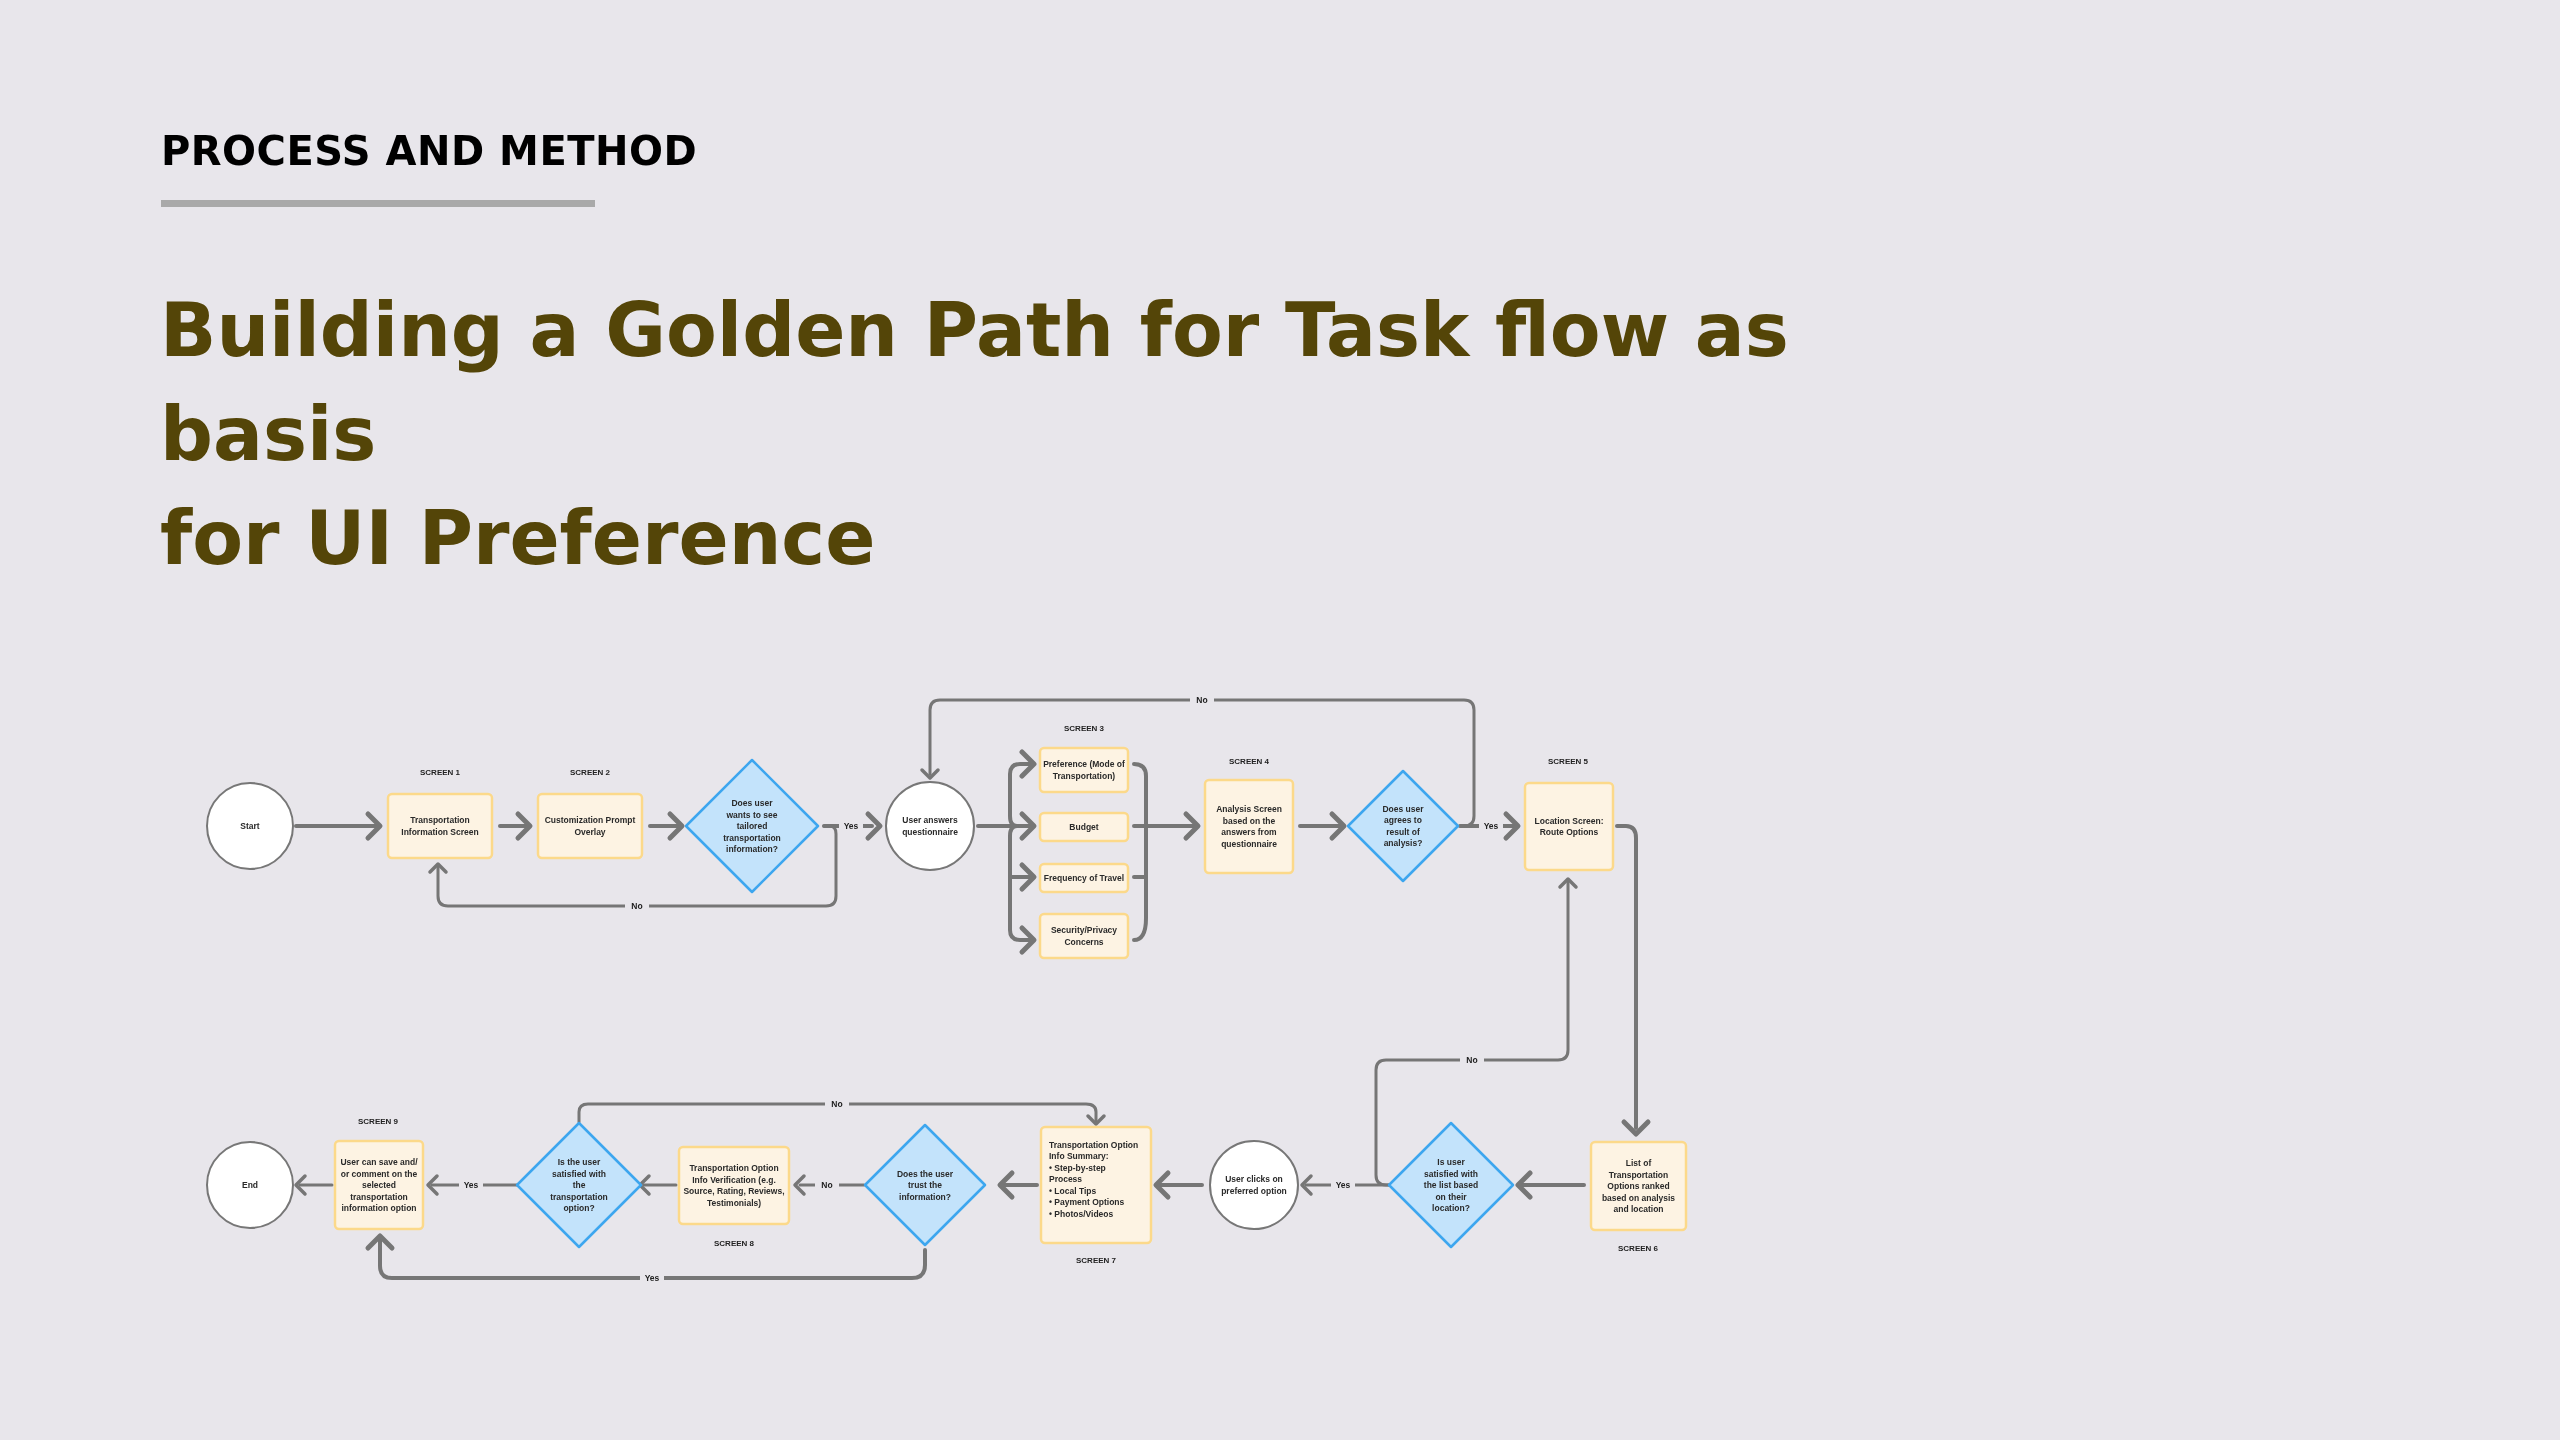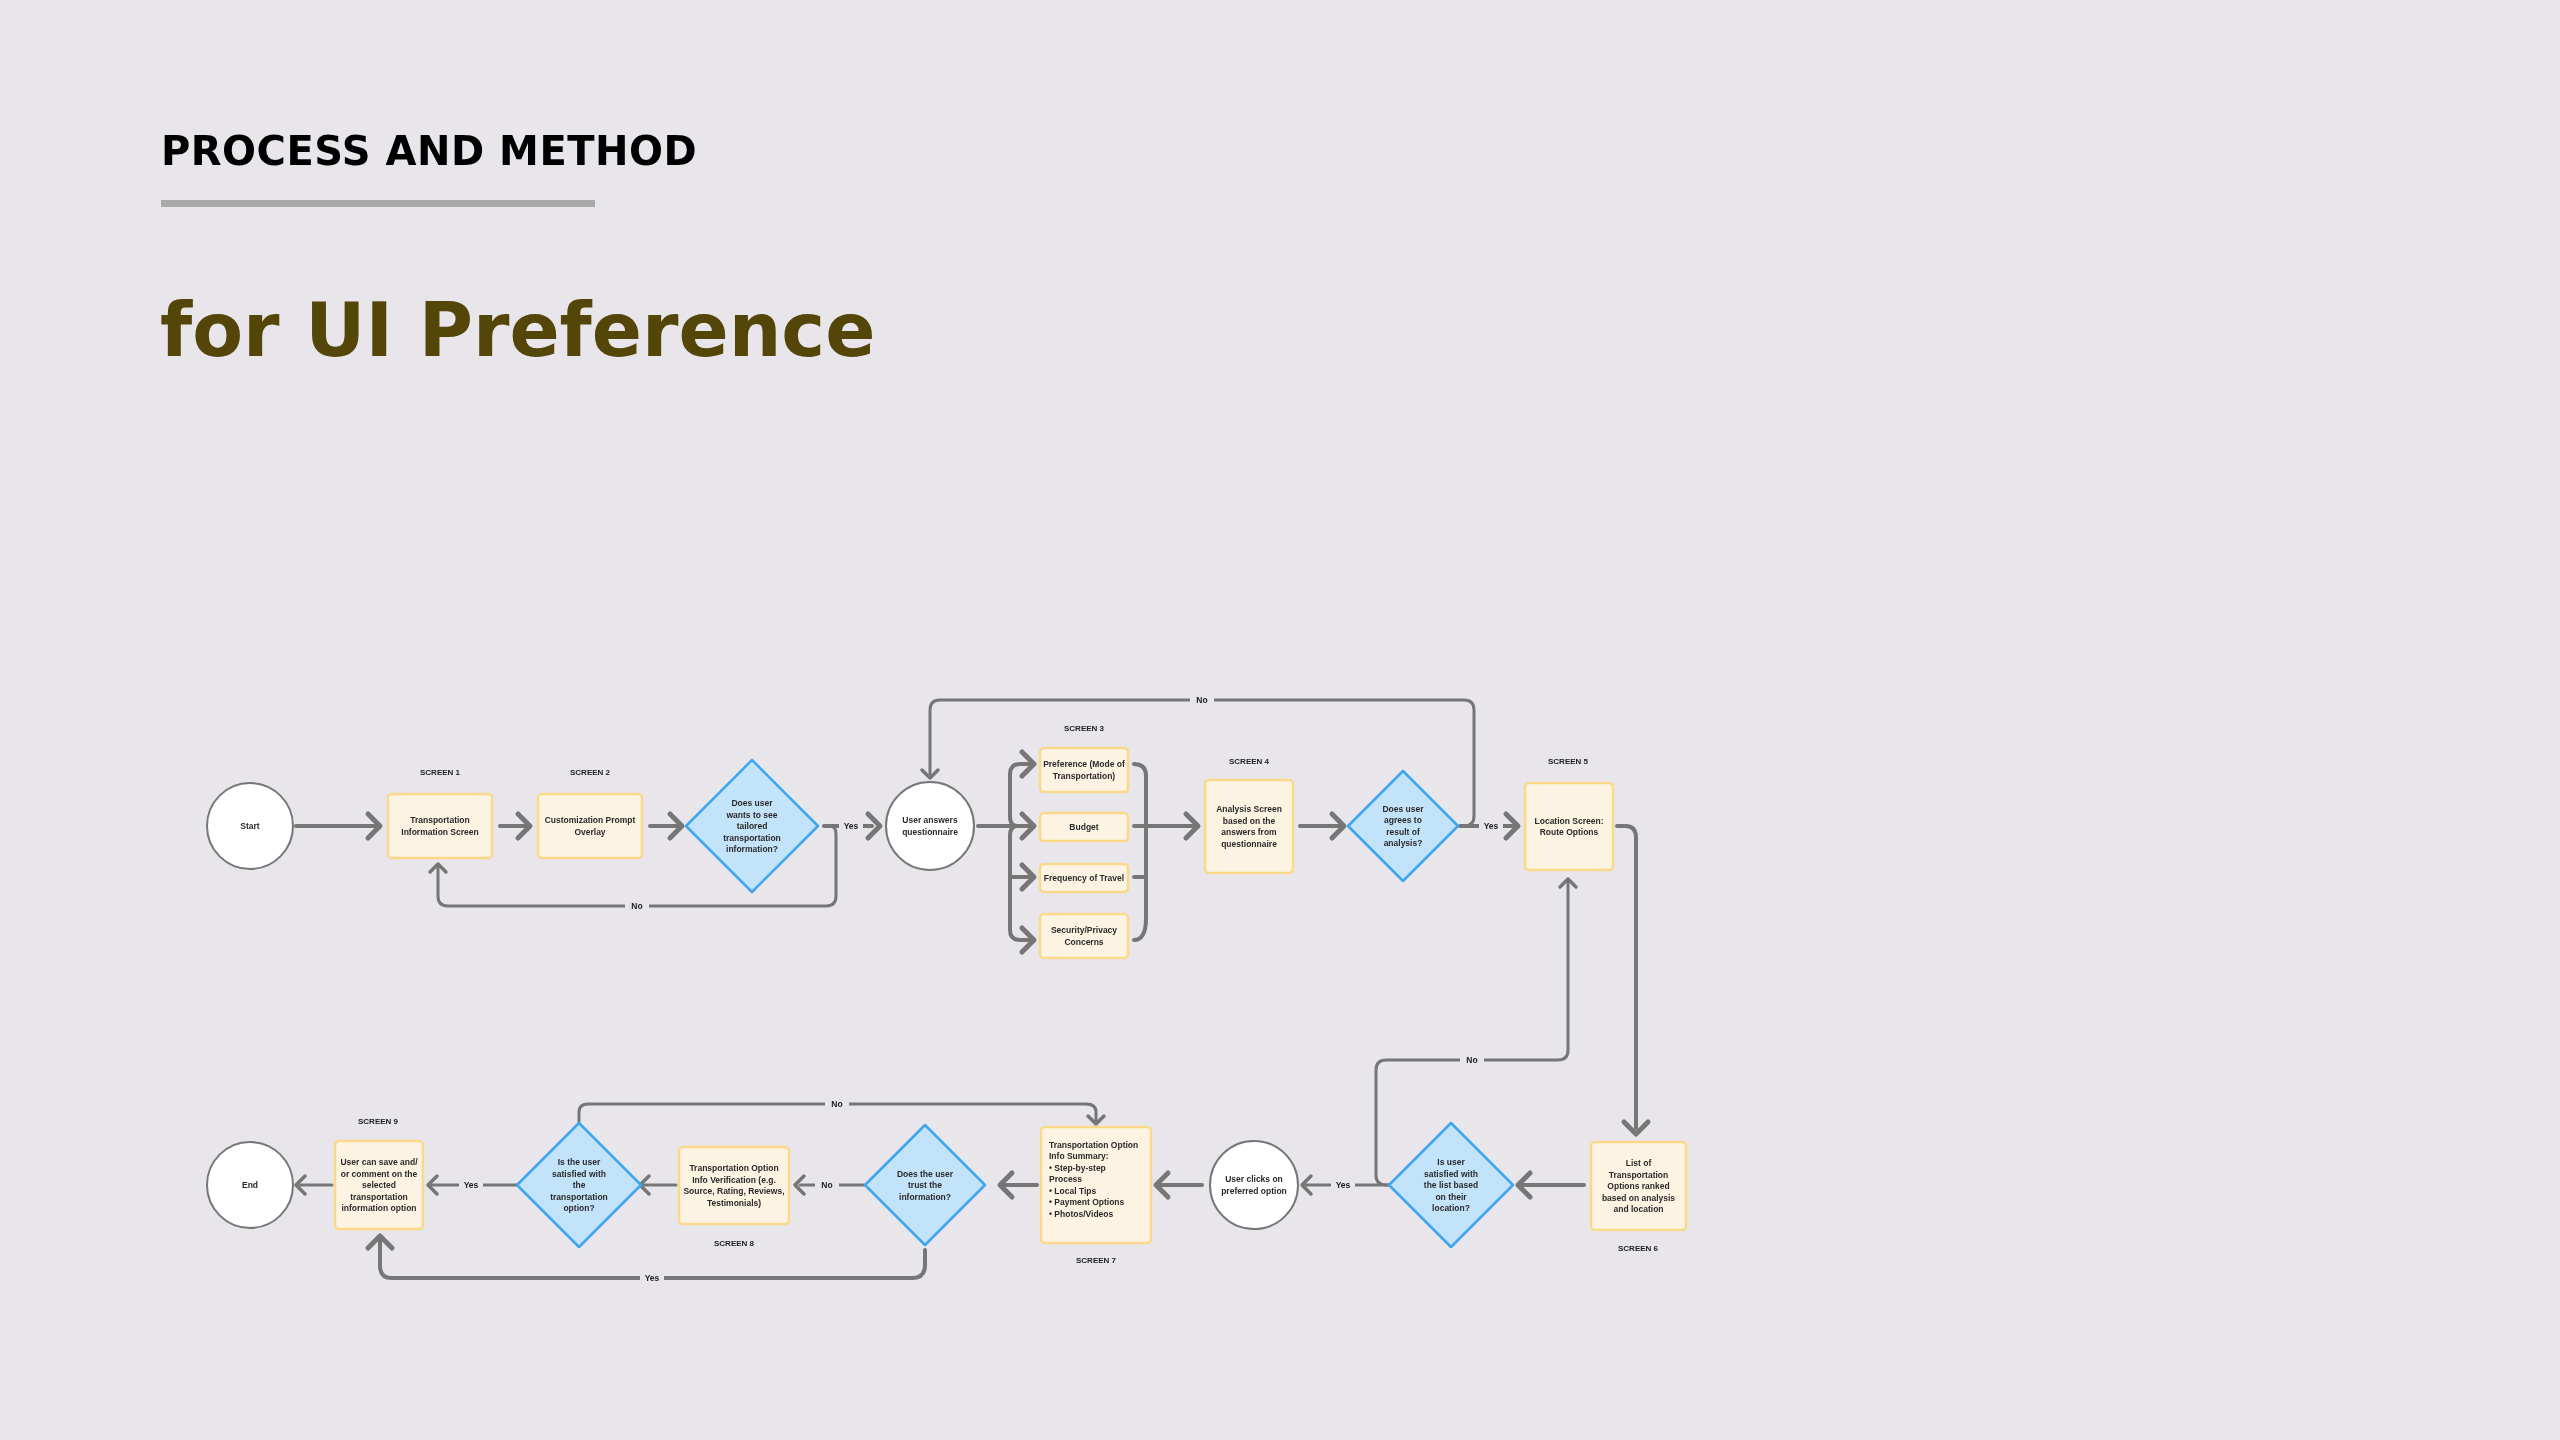--- a/index.html
+++ b/index.html
@@ -12,20 +12,21 @@
   .node-text{font-family:"Liberation Sans",sans-serif;font-size:8.5px;font-weight:bold;fill:#2a2a2a;}
   .lbl{font-family:"Liberation Sans",sans-serif;font-size:8.5px;font-weight:bold;fill:#222;}
   .screen-lbl{font-family:"Liberation Sans",sans-serif;font-size:8px;font-weight:bold;fill:#222;}
 </style>
 </head>
 <body>
 
 <div class="eyebrow">PROCESS AND METHOD</div>
 <div class="eyebrow-rule"></div>
 <div class="title">
+  <div>Building a Golden Path for Task flow as basis</div>
   <div>for UI Preference</div>
 </div>
 <div class="subtitle">
 </div>
 
 <svg class="flow" id="flow" width="2560" height="1440" viewBox="0 0 2560 1440" xmlns="http://www.w3.org/2000/svg">
     <path d="M296,826 L378,826" fill="none" stroke="#767676" stroke-width="4" stroke-linecap="round" stroke-linejoin="round"></path>
     <path d="M368,814 L380,826 L368,838" fill="none" stroke="#767676" stroke-width="5" stroke-linecap="round" stroke-linejoin="round"></path>
     <path d="M500,826 L528,826" fill="none" stroke="#767676" stroke-width="4" stroke-linecap="round" stroke-linejoin="round"></path>
     <path d="M518,814 L530,826 L518,838" fill="none" stroke="#767676" stroke-width="5" stroke-linecap="round" stroke-linejoin="round"></path>

